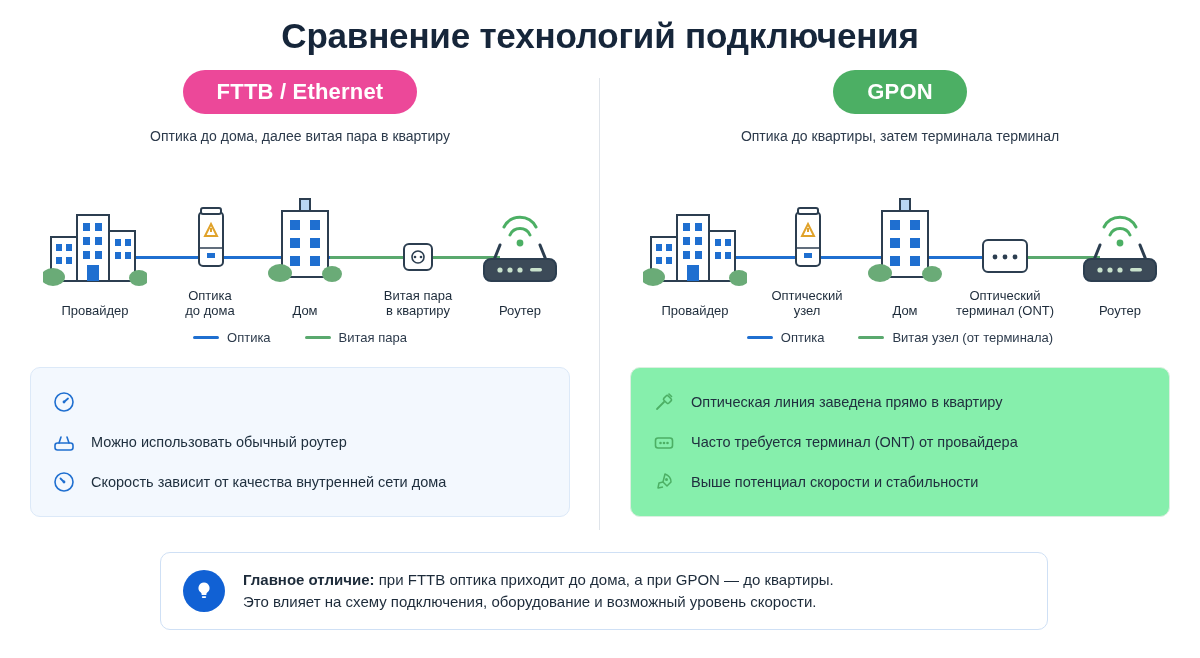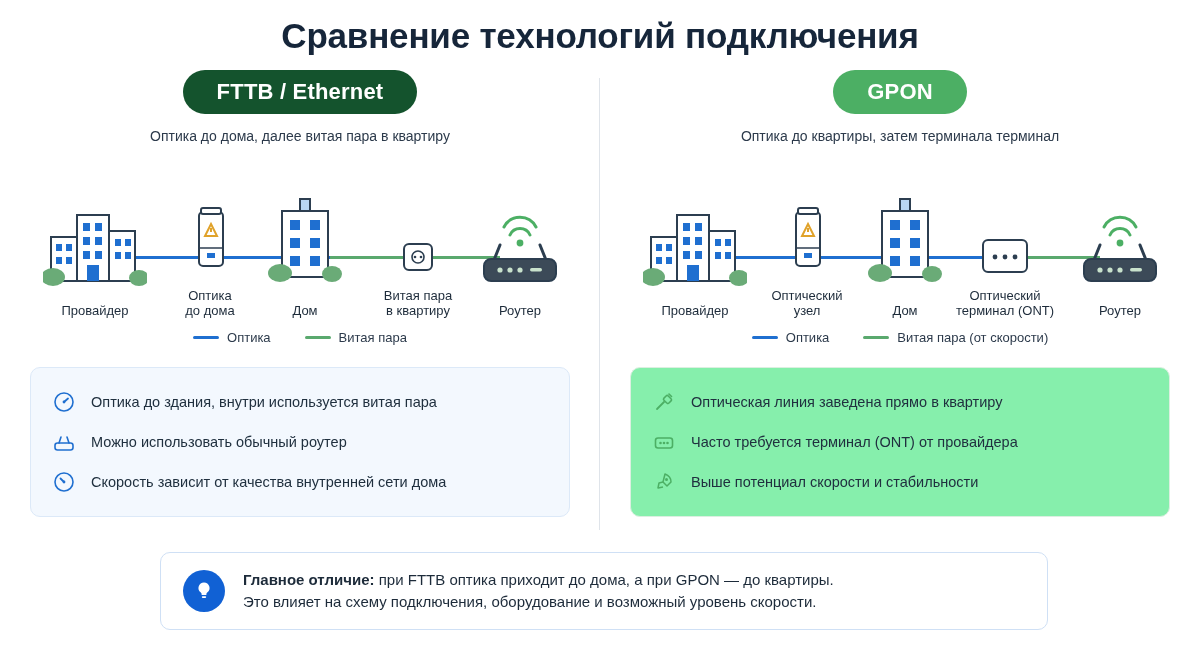--- a/index.html
+++ b/index.html
@@ -40,21 +40,21 @@
 
   .badge-wrap { display: flex; justify-content: center; }
   .badge {
     color: #fff;
     font-size: 22px;
     font-weight: bold;
     border-radius: 22px;
     padding: 9px 34px;
     letter-spacing: 0.2px;
   }
-  .badge.blue { background: #14532d; }
+  .badge.blue { background: #ec4899; }
   .badge.green { background: #4caf64; }
 
   .subtitle {
     text-align: center;
     font-size: 14px;
     color: #2c3a4b;
     margin-top: 14px;
   }
 
   
@@ -270,21 +270,20 @@
 
       <div class="card blue">
         <div class="feat">
           <span class="ico">
             <svg width="24" height="24" viewBox="0 0 24 24">
                 <circle cx="12" cy="12" r="9" fill="none" stroke="#1f6fd0" stroke-width="1.6"></circle>
                 <line x1="12" y1="12" x2="16" y2="8.5" stroke="#1f6fd0" stroke-width="1.8" stroke-linecap="round"></line>
                 <circle cx="12" cy="12" r="1.4" fill="#1f6fd0"></circle>
               </svg>
           </span>
-          <span>Оптика до здания, внутри используется витая пара</span>
         </div>
         <div class="feat">
           <span class="ico">
             <svg width="24" height="24" viewBox="0 0 24 24">
                 <rect x="3" y="13" width="18" height="7" rx="2.5" fill="none" stroke="#1f6fd0" stroke-width="1.6"></rect>
                 <line x1="7" y1="13" x2="9" y2="7" stroke="#1f6fd0" stroke-width="1.6" stroke-linecap="round"></line>
                 <line x1="17" y1="13" x2="15" y2="7" stroke="#1f6fd0" stroke-width="1.6" stroke-linecap="round"></line>
               </svg>
           </span>
           <span>Можно использовать обычный роутер</span>
@@ -405,21 +404,21 @@
         </div>
       </div>
 
       <div class="legend">
         <div class="item">
           <span class="swatch" style="background:#1f6fd0"></span>
           <span>Оптика</span>
         </div>
         <div class="item">
           <span class="swatch" style="background:#5aa96e"></span>
-          <span>Витая пара (от скорости)</span>
+          <span>Витая узел (от терминала)</span>
         </div>
       </div>
 
       <div class="card green">
         <div class="feat">
           <span class="ico">
             <svg width="24" height="24" viewBox="0 0 24 24">
                 <path d="M5 19 L12 12" stroke="#4caf64" stroke-width="1.8" stroke-linecap="round"></path>
                 <rect x="12" y="6.5" width="7" height="6" rx="1.5" transform="rotate(45 15.5 9.5)" fill="none" stroke="#4caf64" stroke-width="1.6"></rect>
                 <line x1="17" y1="4" x2="19.5" y2="6.5" stroke="#4caf64" stroke-width="1.6" stroke-linecap="round"></line>

